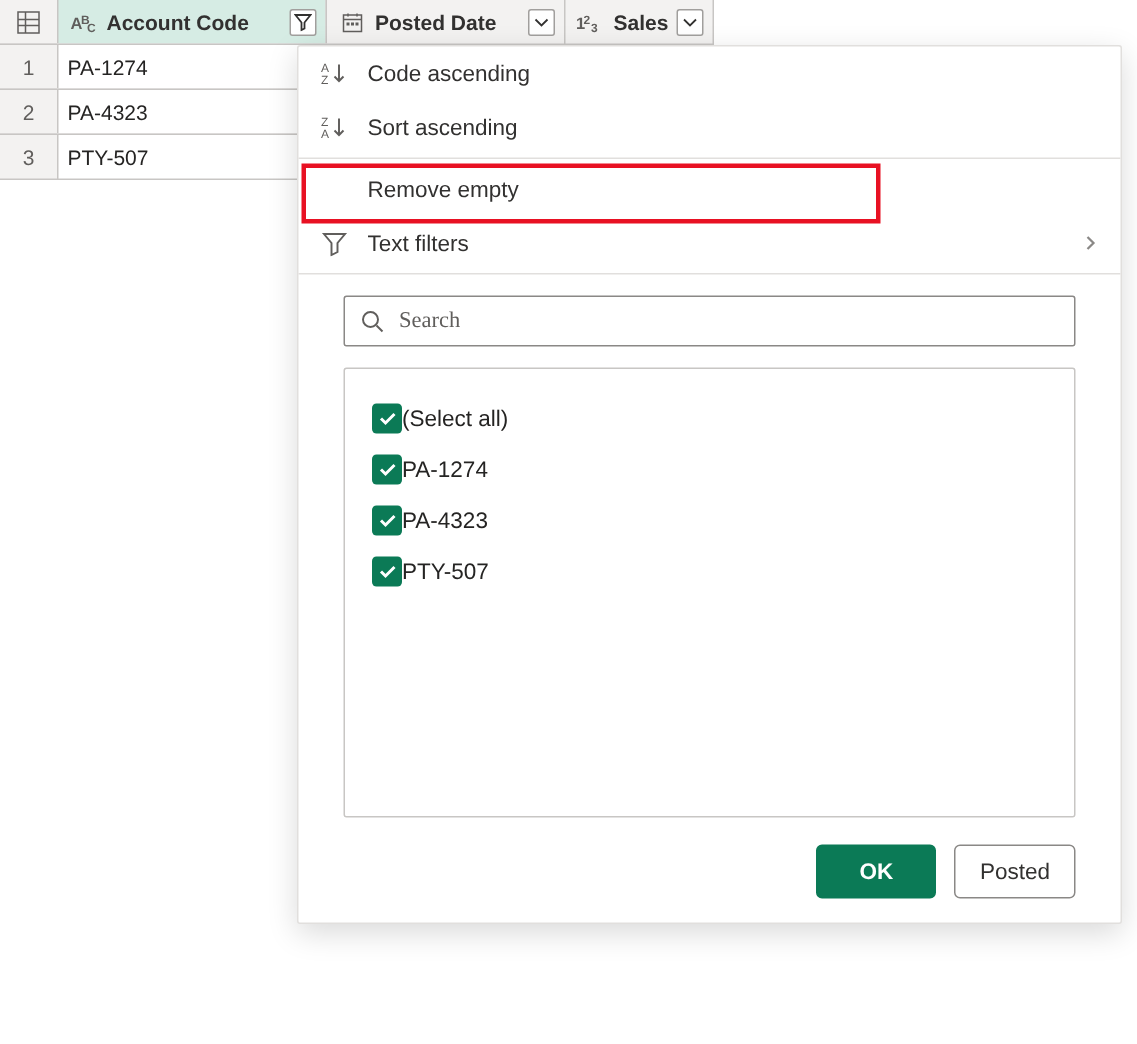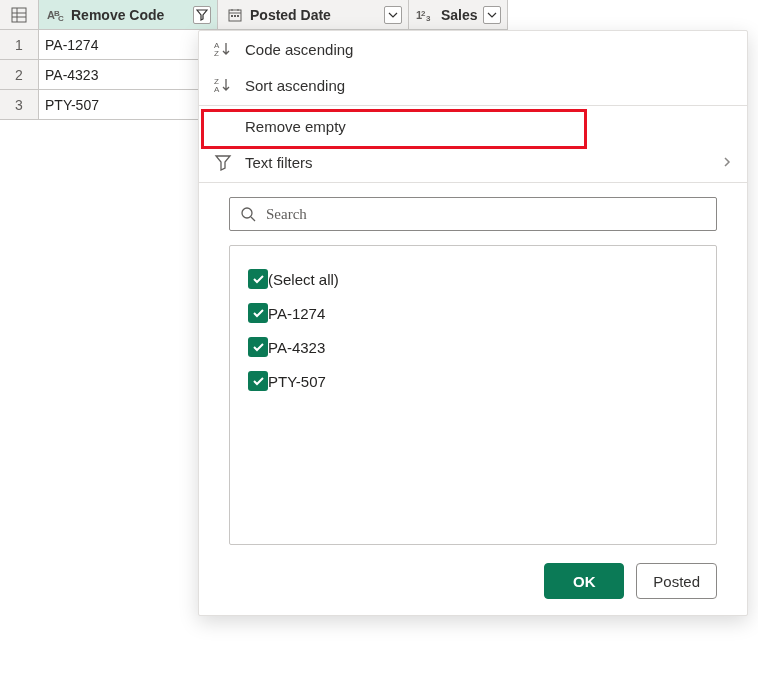--- a/index.html
+++ b/index.html
@@ -37,21 +37,21 @@
     font-weight: 600;
     color: #323130;
   }
   .rownum {
     width: 40px;
     justify-content: center;
     background: #f3f2f1;
     color: #605e5c;
   }
   .col-account { width: 180px; }
-  .col-posted { width: 192px; }
+  .col-posted { width: 160px; }
   .col-sales { width: 100px; }
   .hcell.selected { background: #d6ece4; }
   .drop-btn {
     margin-left: auto;
     width: 18px; height: 18px;
     display: flex; align-items: center; justify-content: center;
     color: #605e5c;
     border: 1px solid #a19f9d;
     background: #fff;
     border-radius: 2px;
@@ -165,21 +165,21 @@
         </svg>
     </div>
     <div class="hcell col-account selected">
       <span class="type-icon col-icon">
         <svg width="18" height="14" viewBox="0 0 18 14">
             <text x="0" y="11" font-size="11" fill="#605e5c">A</text>
             <text x="7" y="8" font-size="8" fill="#605e5c">B</text>
             <text x="11" y="13" font-size="8" fill="#605e5c">C</text>
           </svg>
       </span>
-      <span>Remove Code</span>
+      <span>Account Code</span>
       <span class="drop-btn">
         <svg width="12" height="12" viewBox="0 0 12 12">
             <path d="M1 1 h10 L7 6 v4 l-2 1 V6 Z" fill="none" stroke="#323130" stroke-width="1.2"></path>
           </svg>
       </span>
     </div>
     <div class="hcell col-posted">
       <span class="type-icon col-icon">
         <svg width="16" height="16" viewBox="0 0 16 16">
             <rect x="2" y="3" width="12" height="11" fill="none" stroke="#605e5c"></rect>

